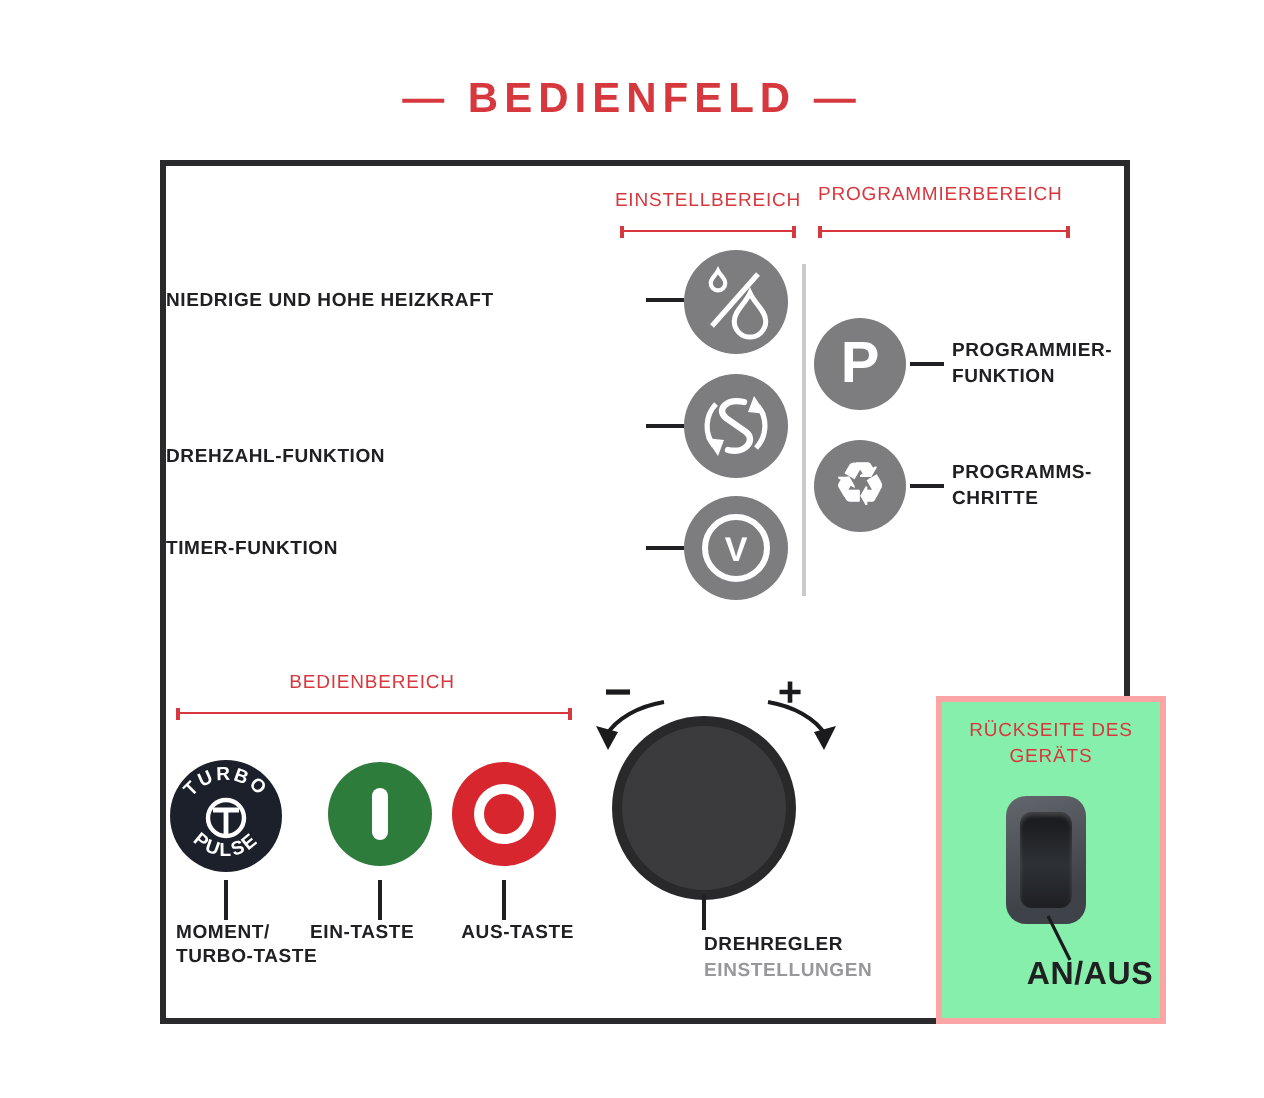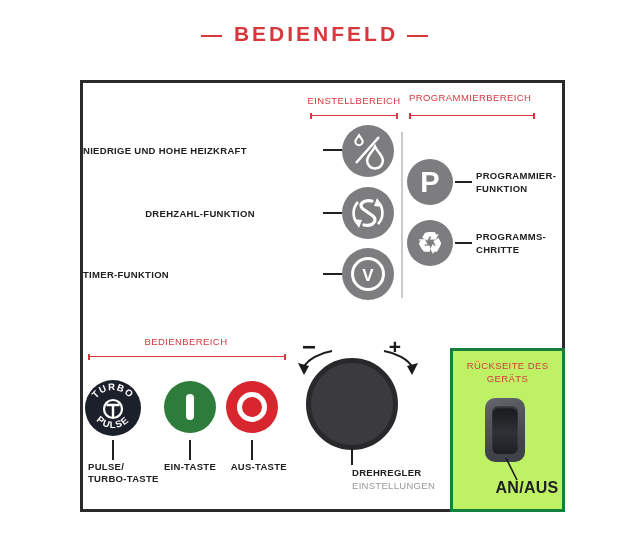--- a/index.html
+++ b/index.html
@@ -1,43 +1,43 @@
 <!DOCTYPE html>
 <html lang="de" style="--red: #d6383e; --icon_gray: #7d7d7f; --green: #2e7c3b; --button_red: #d7262d; --button_dark: #1c202a; --dial_fill: #3b3b3e; --dial_ring: #29292c; --text_dark: #202023; --text_muted: #98989b;"><head>
 <meta charset="utf-8">
 <style>
   html,body{margin:0;padding:0}
   body{
     width:632px;height:549px;background:#fff;position:relative;overflow:hidden;
     font-family:"Liberation Sans",sans-serif;color:var(--text_dark,#202023);
   }
   .title{
-    position:absolute;left:0;right:0;top:22px;margin:0;text-align:center;
+    position:absolute;left:0;right:0;top:22px;margin:16px;text-align:center;
     font-size:21px;font-weight:bold;letter-spacing:3px;color:var(--red,#d6383e);
   }
   .main-box{position:absolute;left:80px;top:80px;width:479px;height:426px;border:3px solid #2a2a2c;background:#fff}
-  .rear-box{position:absolute;left:450px;top:348px;width:109px;height:158px;border:3px solid #15803d;background:#bef264;z-index:5}
+  .rear-box{position:absolute;left:468px;top:348px;width:109px;height:158px;border:3px solid #fca5a5;background:#86efac;z-index:5}
   .red-label{position:absolute;font-size:9.5px;font-weight:normal;letter-spacing:.4px;color:var(--red,#d6383e);text-align:center;line-height:13px}
   .bracket{position:absolute;height:6px;border-left:2px solid var(--red,#d6383e);border-right:2px solid var(--red,#d6383e)}
   .bracket::before{content:"";position:absolute;left:0;right:0;top:2px;border-top:1.6px solid var(--red,#d6383e)}
   .vdivider{position:absolute;width:1.5px;background:#cacacc}
   .blabel{position:absolute;font-size:9.5px;font-weight:bold;letter-spacing:.3px;color:var(--text_dark,#202023);line-height:12px}
   .hline{position:absolute;height:1.6px;background:#202023}
   .vline{position:absolute;width:1.6px;background:#202023}
   .gicon{position:absolute;border-radius:50%;background:var(--icon_gray,#7d7d7f);display:flex;align-items:center;justify-content:center}
   .glyph{color:#fff;font-weight:bold;line-height:1}
   .btn{position:absolute;border-radius:50%;display:flex;align-items:center;justify-content:center}
   .on-bar{width:8px;height:26px;border-radius:4px;background:#fff}
   .off-ring{width:20px;height:20px;border:5.5px solid #fff;border-radius:50%}
   .dial{
     position:absolute;left:223px;top:275px;width:82px;height:82px;border-radius:50%;
     background:var(--dial_fill,#3b3b3e);border:5px solid var(--dial_ring,#29292c);
   }
   .sign{position:absolute;font-weight:bold;text-align:center;color:#1b1b1d}
-  .muted{color:var(--text_muted,#98989b);font-weight:normal}
+  .muted{color:var(--text_muted,#98989b);font-weight:bold}
   .arct{fill:#fff;font-size:9.5px;font-weight:bold;letter-spacing:1.2px;text-anchor:middle}
   .switch-outer{
     position:absolute;left:32px;top:47px;width:40px;height:64px;border-radius:10px;
     background:linear-gradient(160deg,#63666c,#3f4248 75%);
   }
   .switch-rocker{
     position:absolute;left:7px;top:8px;width:26px;height:48px;border-radius:6px;
     background:linear-gradient(#17181b,#2e3136 55%,#1d1f23);
     box-shadow:inset 0 2px 2px rgba(255,255,255,.18);
   }
@@ -64,21 +64,21 @@
       <line x1="14" y1="38" x2="37" y2="12" stroke="#fff" stroke-width="2.6"></line>
       <g transform="translate(17,15) scale(0.52)" stroke="#fff" stroke-width="4" fill="none">
         <path d="M0,-9 C-2.5,-4 -7,-1.5 -7,3 A7,7 0 0 0 7,3 C7,-1.5 2.5,-4 0,-9 Z"></path>
       </g>
       <g transform="translate(33,32) scale(1.05)" stroke="#fff" stroke-width="2.4" fill="none">
         <path d="M0,-10 C-2.5,-4.5 -7.5,-1.5 -7.5,3.5 A7.5,7.5 0 0 0 7.5,3.5 C7.5,-1.5 2.5,-4.5 0,-10 Z"></path>
       </g>
     </svg>
   </div>
 
-  <div class="blabel" style="left:0;top:125px;width:234px;text-align:center">DREHZAHL-FUNKTION</div>
+  <div class="blabel" style="left:0;top:140px;width:234px;text-align:left">DREHZAHL-FUNKTION</div>
   <div class="hline" style="left:240px;top:129px;width:19px"></div>
   <div class="gicon" style="left:259px;top:104px;width:52px;height:52px">
     <svg width="52" height="52" viewBox="0 0 52 52">
       <path d="M30,14 C21,12 16,18 21,22 L31,29 C36,33 31,40 22,38" stroke="#fff" stroke-width="3.2" fill="none" stroke-linecap="round"></path>
       <path d="M16,15 A16,16 0 0 0 15,36" stroke="#fff" stroke-width="2.6" fill="none"></path>
       <path d="M11,32 L17,41 L20,33 Z" fill="#fff"></path>
       <path d="M36,37 A16,16 0 0 0 37,16" stroke="#fff" stroke-width="2.6" fill="none"></path>
       <path d="M41,20 L35,11 L32,19 Z" fill="#fff"></path>
     </svg>
   </div>
@@ -132,24 +132,24 @@
 
   <div class="btn" style="left:143px;top:298px;width:52px;height:52px;background:var(--button_red,#d7262d)">
     <div class="off-ring"></div>
   </div>
 
   <div class="vline" style="left:29px;top:357px;height:20px"></div>
   <div class="vline" style="left:106px;top:357px;height:20px"></div>
   <div class="vline" style="left:168px;top:357px;height:20px"></div>
 
   <div class="blabel" style="left:5px;top:378px">
-    <div>PULSE/</div>
+    <div>MOMENT/</div>
     <div>TURBO-TASTE</div>
   </div>
-  <div class="blabel" style="left:72px;top:378px;width:70px;text-align:center">EIN-TASTE</div>
+  <div class="blabel" style="left:72px;top:378px;width:70px;text-align:left">EIN-TASTE</div>
   <div class="blabel" style="left:134px;top:378px;width:70px;text-align:right">AUS-TASTE</div>
 
   <span class="sign" style="left:215px;top:250px;width:22px;font-size:24px">−</span>
   <span class="sign" style="left:301px;top:252px;width:22px;font-size:21px">+</span>
   <svg style="position:absolute;left:213px;top:266px" width="124" height="28" viewBox="0 0 124 28">
     <path d="M36,2 C24,4 12,10 7,19" stroke="#1b1b1d" stroke-width="2" fill="none"></path>
     <path d="M2,14 L8,26 L13,17 Z" fill="#1b1b1d"></path>
     <path d="M88,2 C100,4 112,10 117,19" stroke="#1b1b1d" stroke-width="2" fill="none"></path>
     <path d="M122,14 L116,26 L111,17 Z" fill="#1b1b1d"></path>
   </svg>

